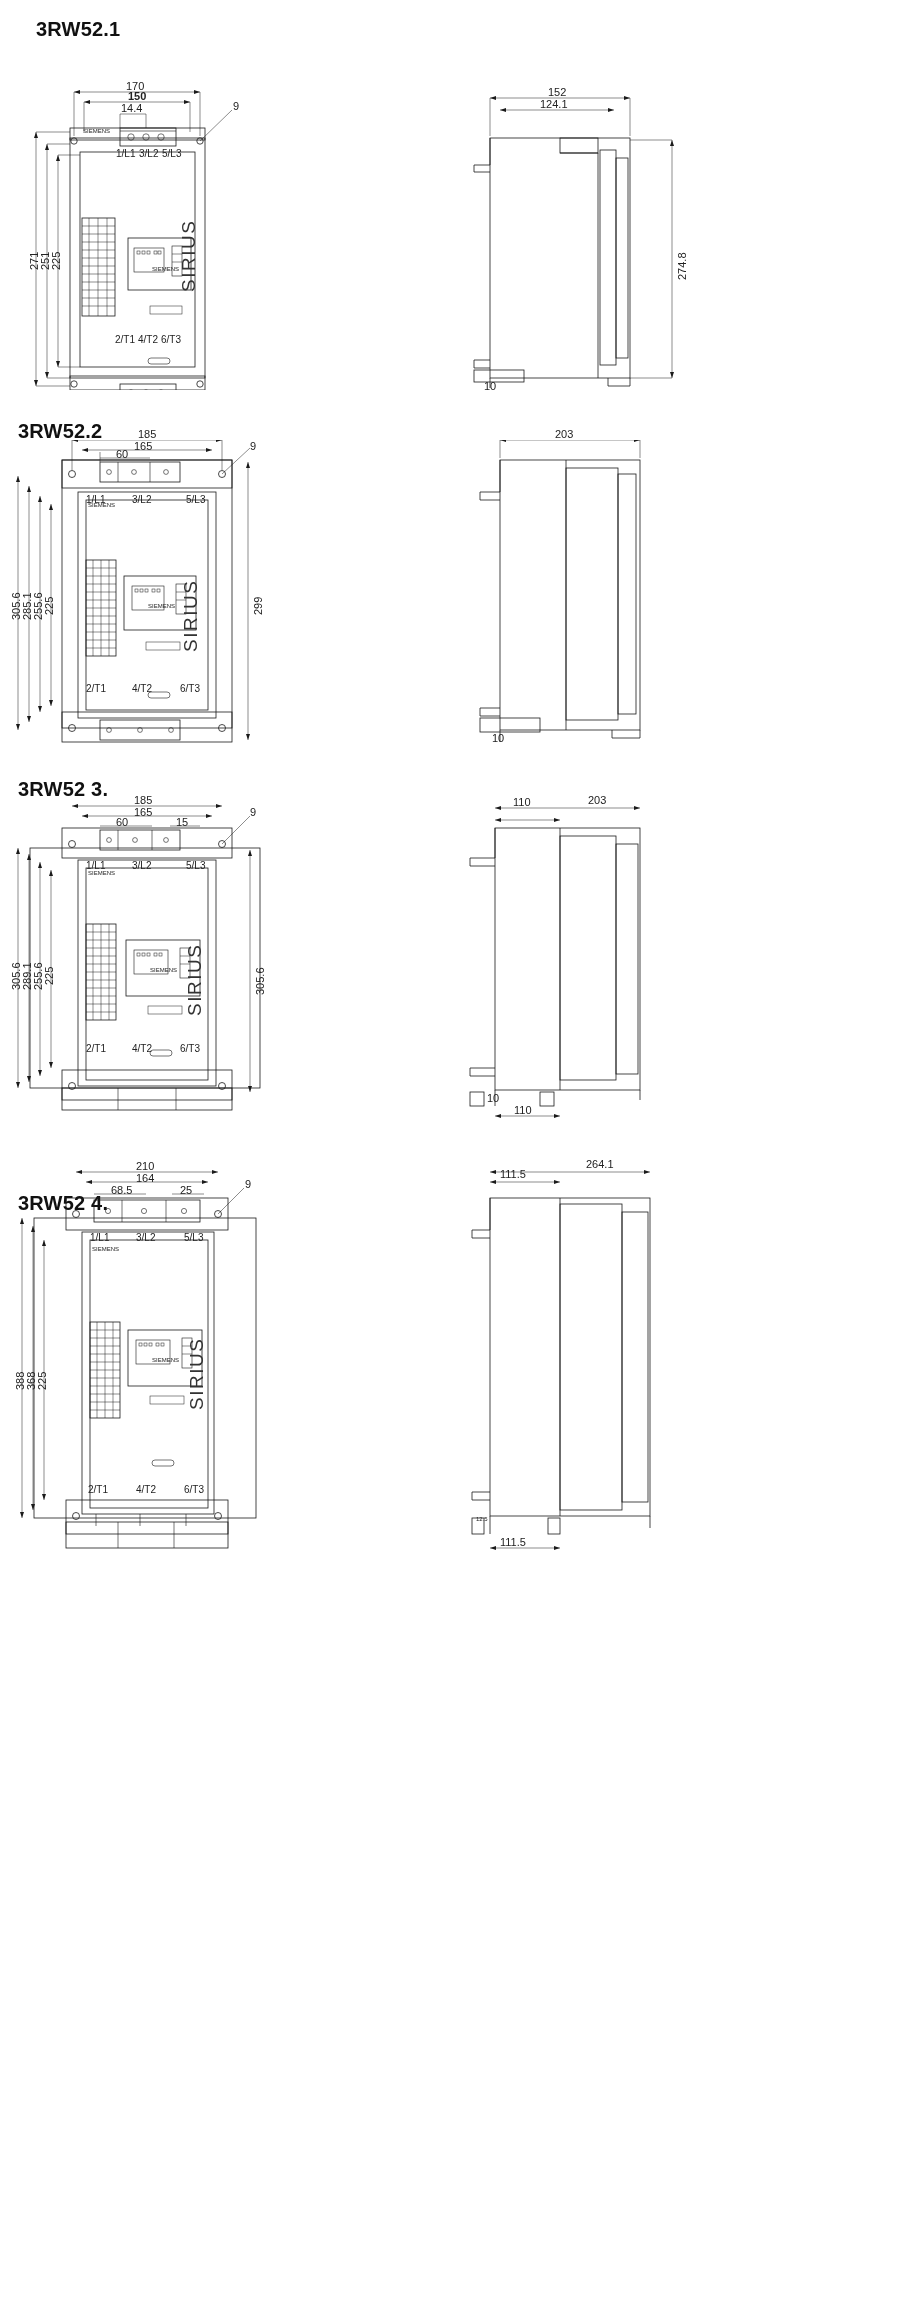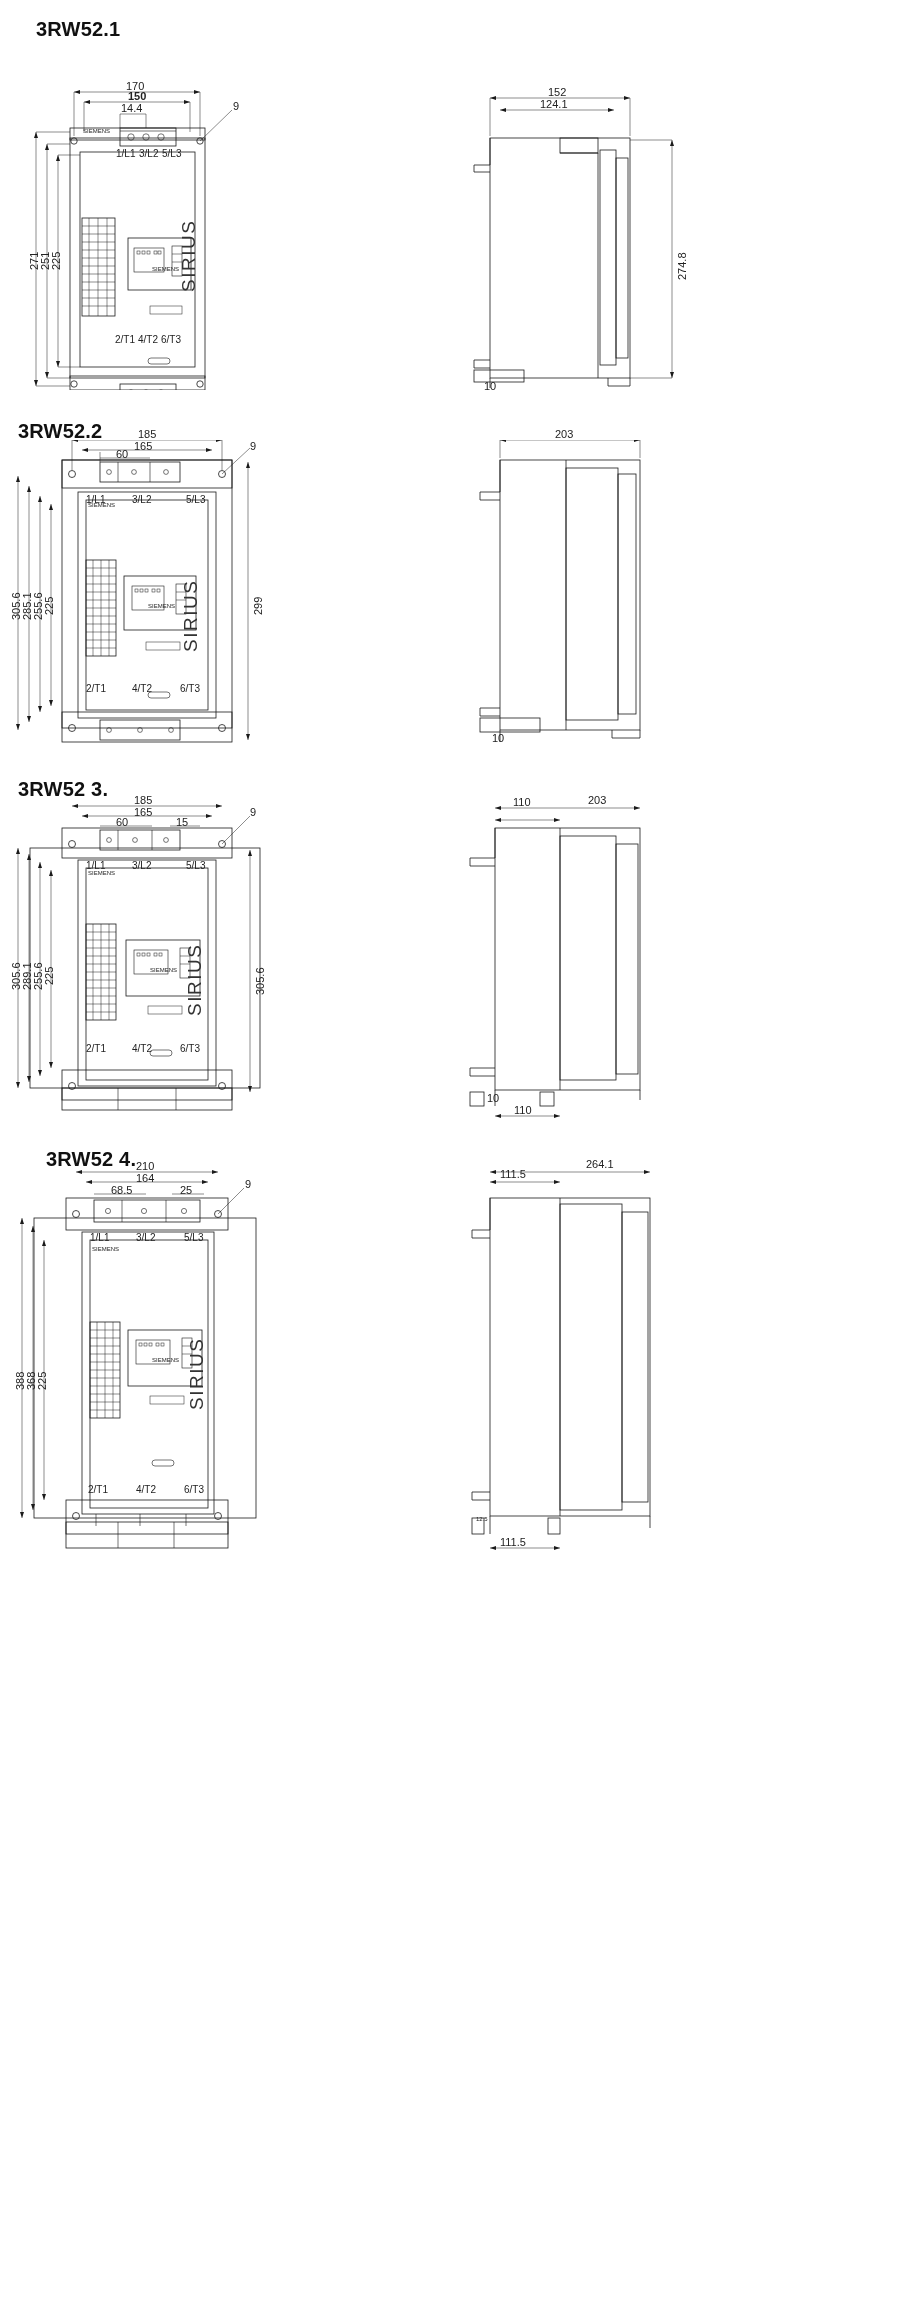--- a/index.html
+++ b/index.html
@@ -463,21 +463,21 @@
     <div class="lbl micro" style="left:88px;top:70px;">SIEMENS</div>
     <div class="lbl micro" style="left:150px;top:167px;">SIEMENS</div>
     <div class="sirius" style="left:184px;top:216px;transform:rotate(-90deg);transform-origin:0 0;">SIRIUS</div>
 
     <div class="lbl" style="left:513px;top:-4px;">110</div>
     <div class="lbl" style="left:588px;top:-6px;">203</div>
     <div class="lbl" style="left:487px;top:292px;">10</div>
     <div class="lbl" style="left:514px;top:304px;">110</div>
   </div>
 
-  <div class="sect-title" style="left:18px;top:1148px;margin-left:28px;">3RW52 4.</div>
+  <div class="sect-title" style="left:18px;top:1192px;">3RW52 4.</div>
 
   <div class="blk" style="left:0px;top:1170px;width:900px;height:400px;">
     <svg class="dwg" width="900" height="400" viewBox="0 0 900 400">
       <g fill="none" stroke="#1a1a1a" stroke-width="0.8">
 
         <rect x="34" y="48" width="222" height="300"></rect>
         <rect x="66" y="28" width="162" height="32"></rect>
         <rect x="66" y="330" width="162" height="34"></rect>
         <rect x="82" y="62" width="132" height="282"></rect>
         <rect x="90" y="70" width="118" height="268"></rect>

